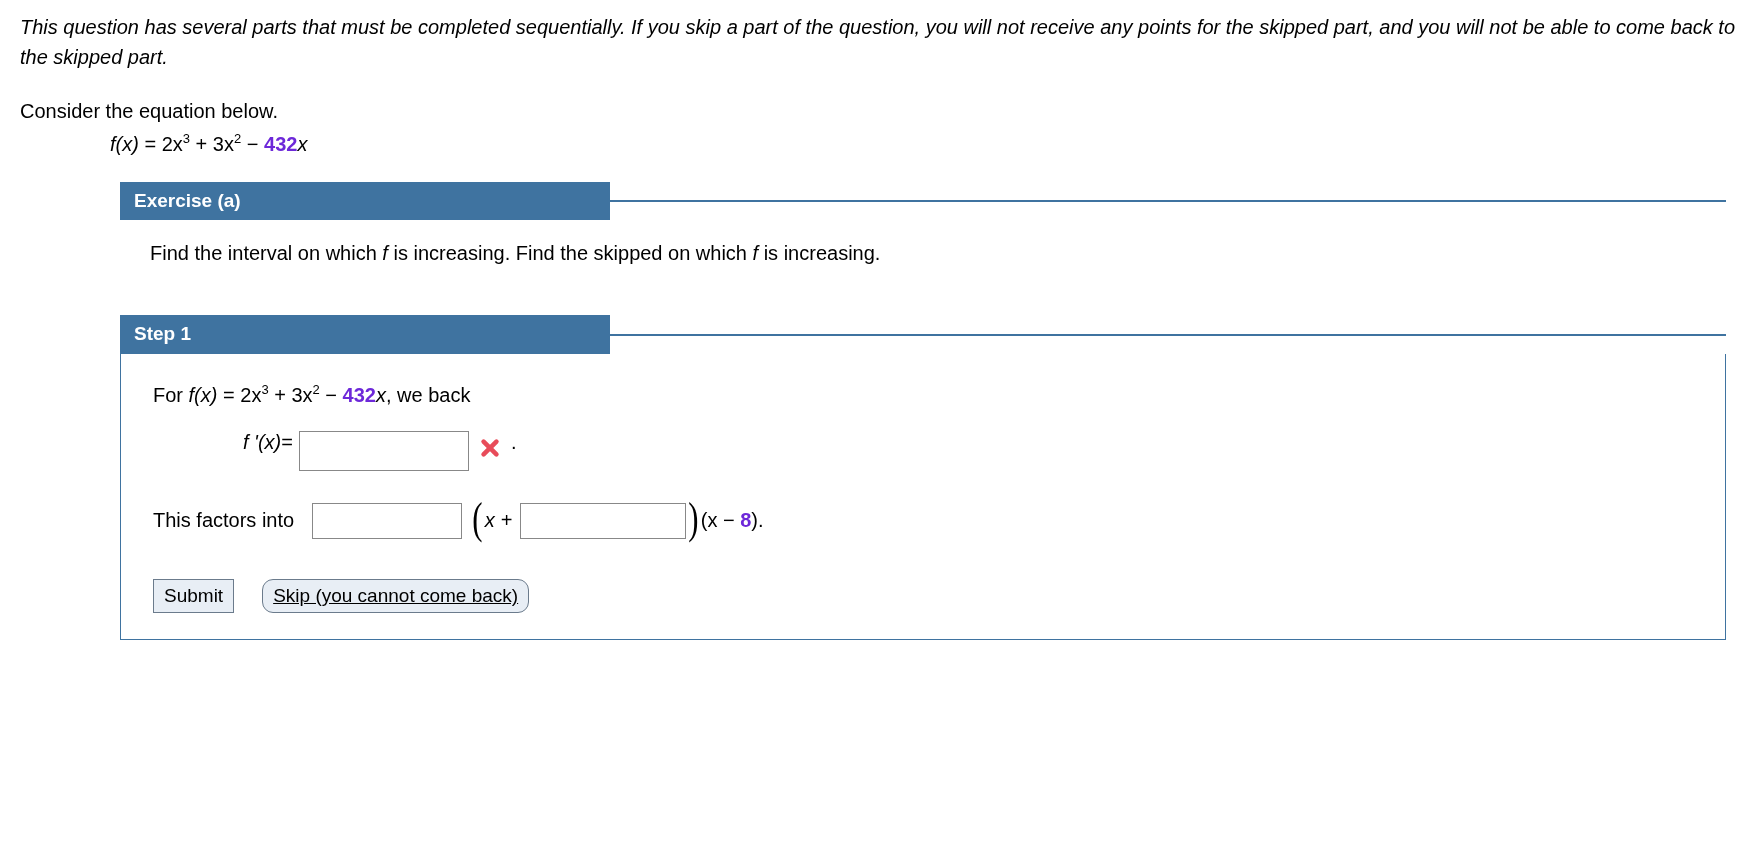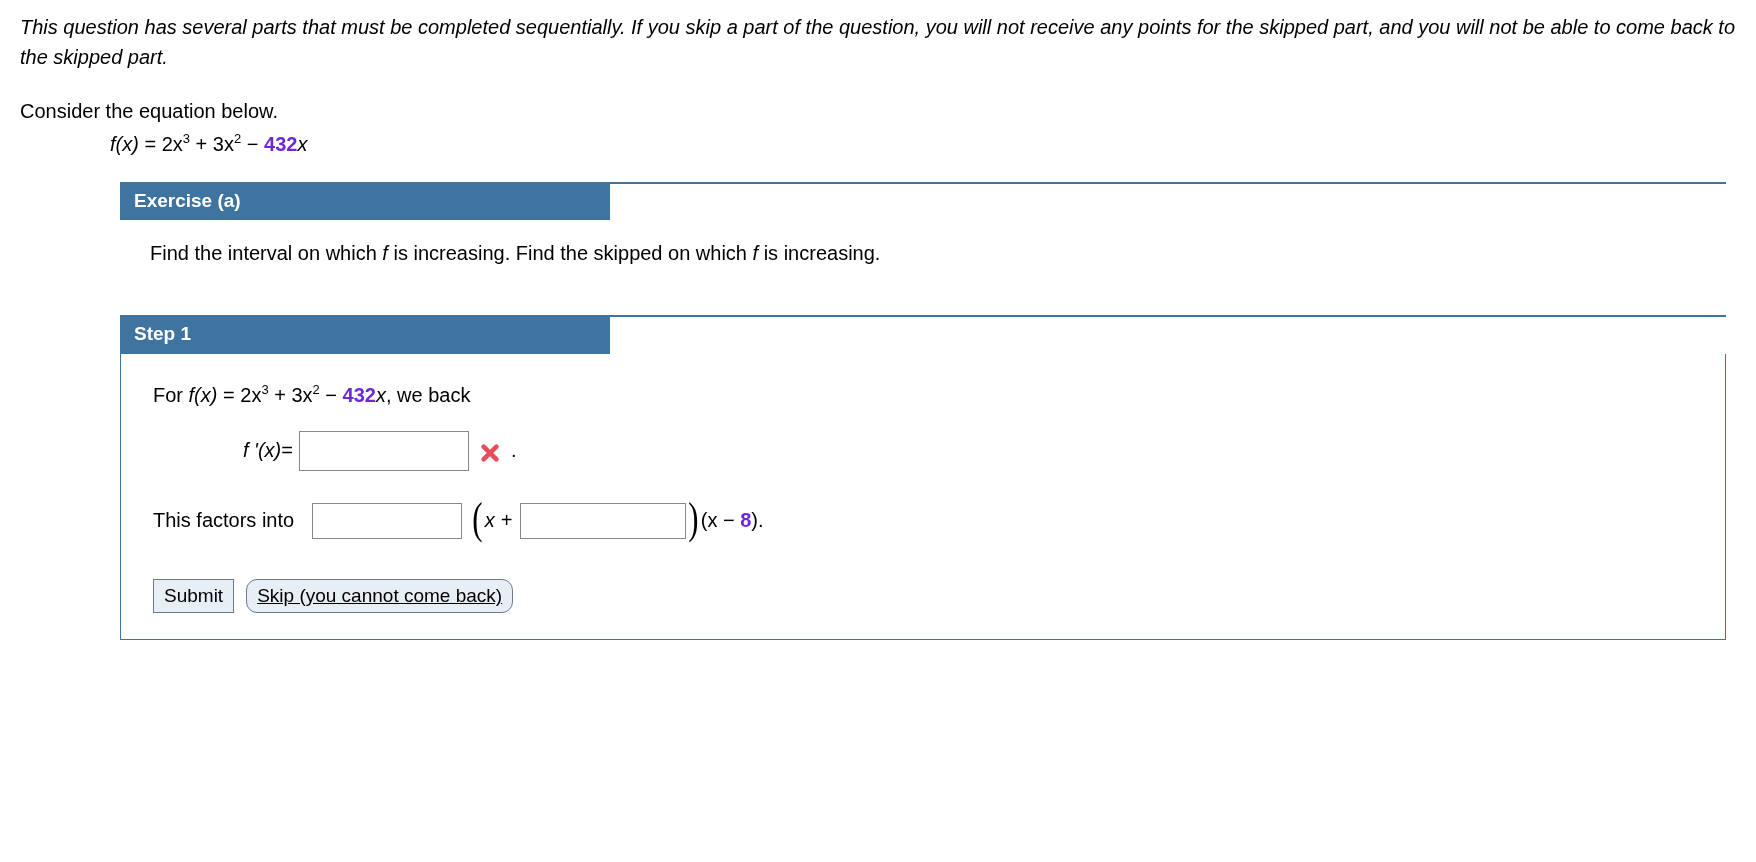--- a/index.html
+++ b/index.html
@@ -33,21 +33,21 @@
   sup {
     font-size: 0.65em;
     vertical-align: super;
   }
   .section-wrap {
     margin-left: 100px;
     margin-right: 10px;
   }
   .section-header {
     display: flex;
-    align-items: flex-start;
+    align-items: center;
     line-height: 0;
   }
   .section-tab {
     background: #3f73a0;
     color: #fff;
     font-weight: bold;
     padding: 8px 14px;
     font-size: 19px;
     line-height: 1.2;
     flex: 0 0 auto;
@@ -66,21 +66,21 @@
     border-top: none;
     padding: 28px 32px 26px 32px;
   }
   .step-line {
     margin-bottom: 24px;
   }
   .indent {
     margin-left: 90px;
     margin-bottom: 28px;
     display: flex;
-    align-items: center;
+    align-items: flex-start;
   }
   .factors-line {
     display: flex;
     align-items: center;
     margin-bottom: 36px;
     flex-wrap: wrap;
   }
   input.blank {
     font-size: 18px;
     padding: 4px 6px;
@@ -111,21 +111,21 @@
     font-weight: 300;
     line-height: 1;
     position: relative;
     top: -2px;
     font-family: "Times New Roman", serif;
     transform: scaleX(0.7);
     display: inline-block;
   }
   .buttons-row {
     display: flex;
-    gap: 12px;
+    gap: 28px;
   }
   .btn {
     background: #e8eef5;
     border: 1px solid #6b7b8c;
     padding: 5px 10px;
     font-size: 19px;
     font-family: inherit;
     cursor: pointer;
   }
   .btn.skip {

